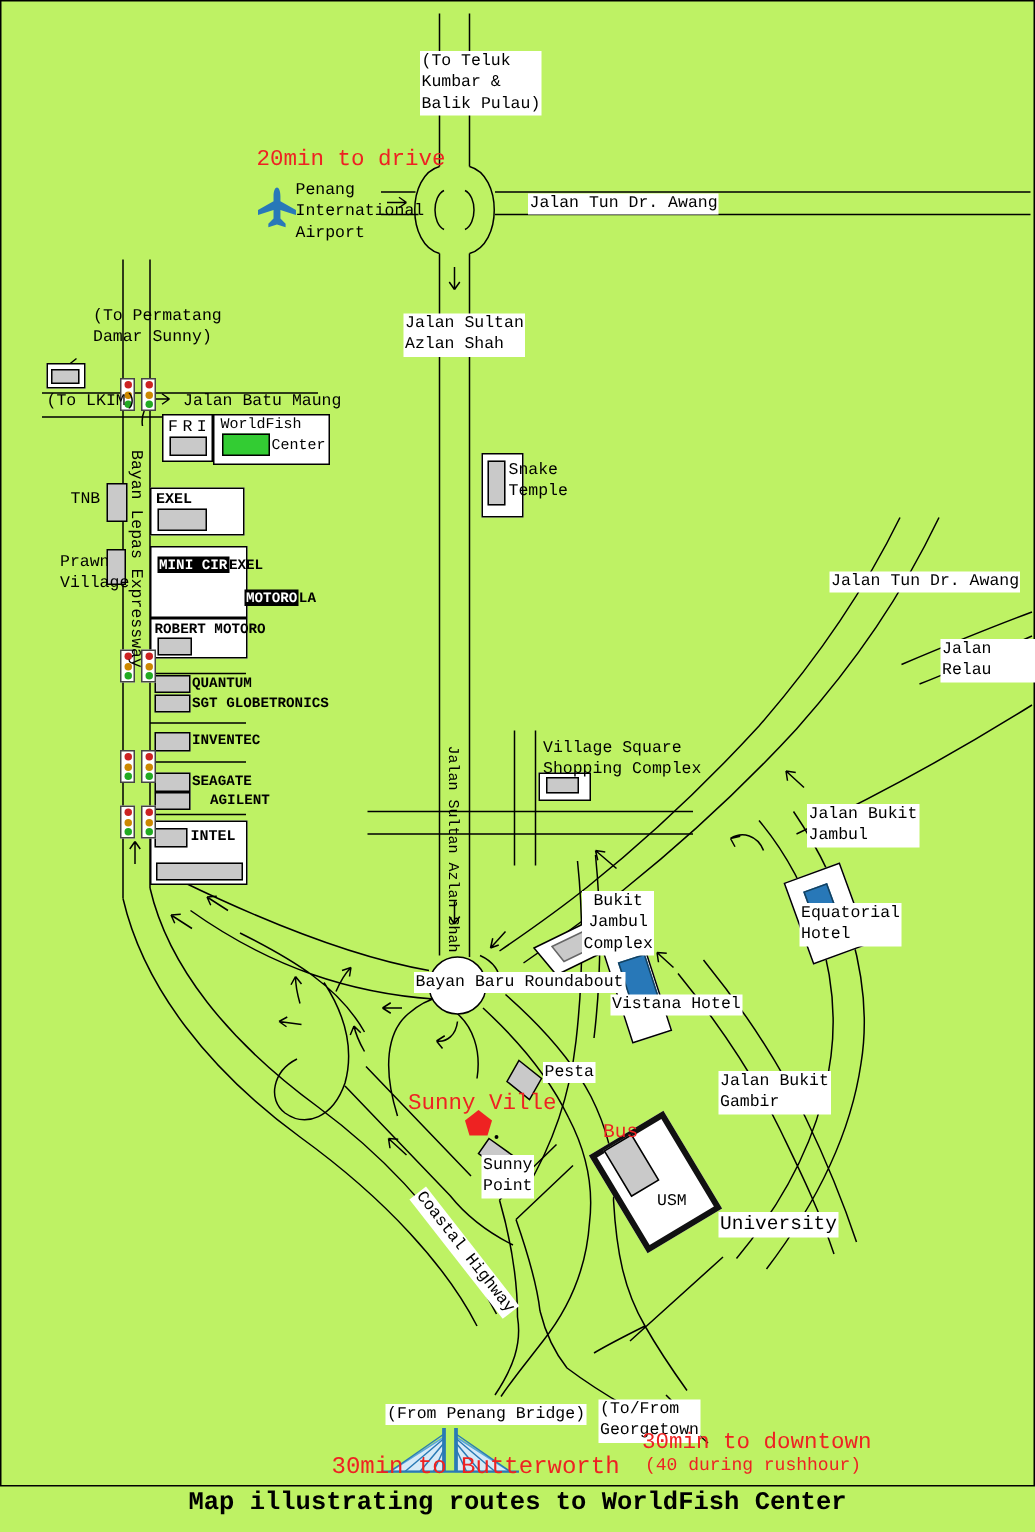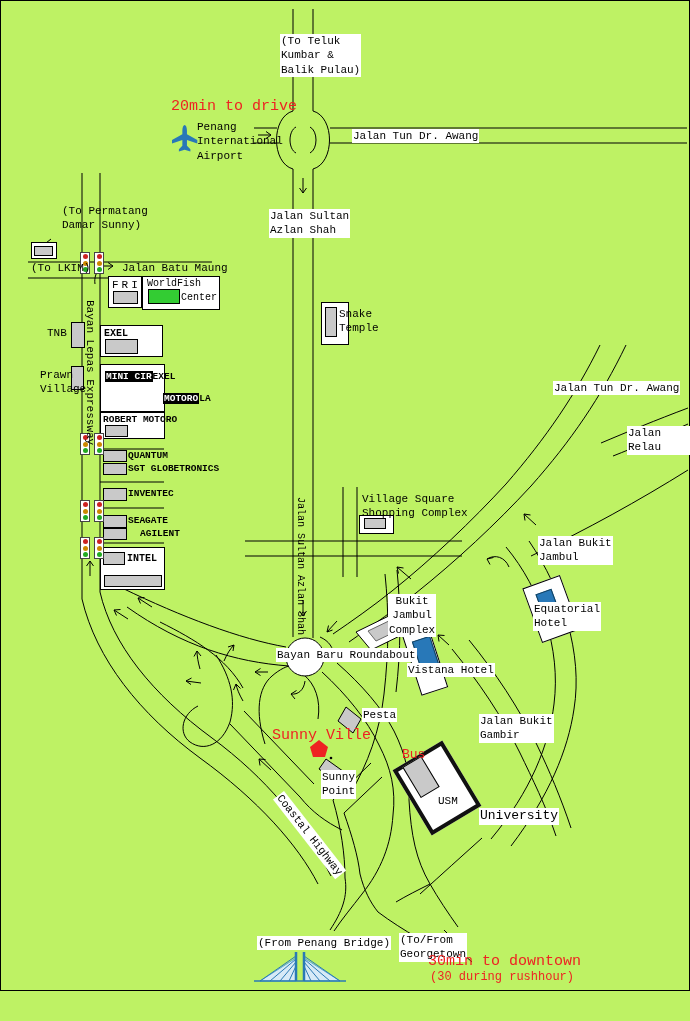--- a/index.html
+++ b/index.html
@@ -293,15 +293,17 @@
 Point</div>
   <div class="lb bg" style="left:437px;top:794px;">USM</div>
   <div class="lb bg s13" style="left:435px;top:808px;margin-left:44px;">University</div>
 
   <div class="lb bg" style="left:284px;top:791px;transform-origin:left top;transform:rotate(52deg);white-space:nowrap;">Coastal Highway</div>
 
   <div class="lb bg" style="left:257px;top:936px;">(From Penang Bridge)</div>
   <div class="lb bg" style="left:399px;top:933px;">(To/From
 Georgetown</div>
   <div class="lb red s15" style="left:428px;top:952px;">30min to downtown</div>
-  <div class="lb red s12" style="left:430px;top:970px;">(30 during rushhour)</div>
-
+  <div class="lb red s12" style="left:430px;top:970px;">(40 during rushhour)</div>
+  <div class="lb red s16" style="left:221px;top:968px;">30min to Butterworth</div>
+
+  <div class="title">Map illustrating routes to WorldFish Center</div>
 </div>
 
 </body></html>

